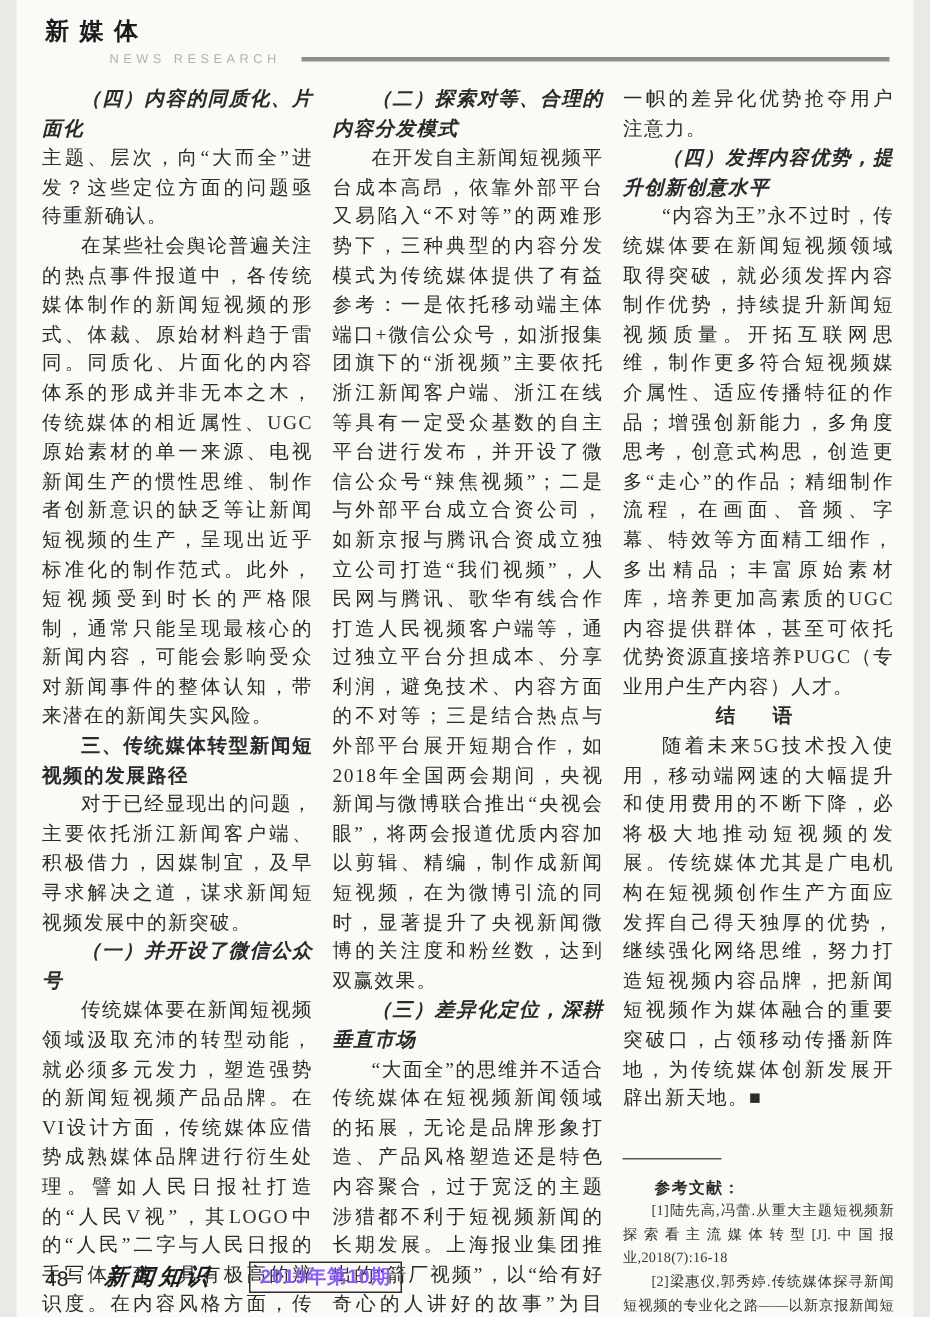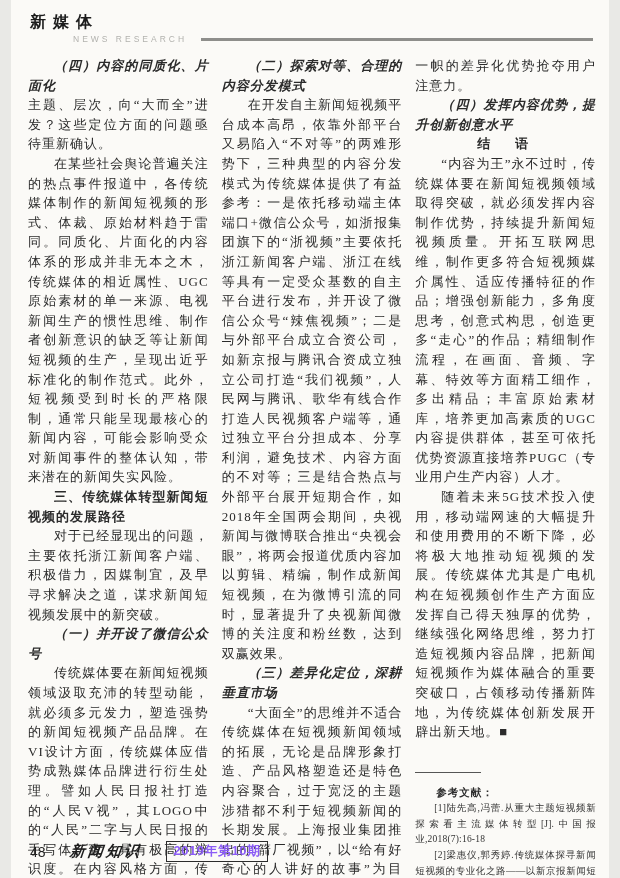--- a/index.html
+++ b/index.html
@@ -101,22 +101,22 @@
       </div>
       <div class="col">
         <p class="blk subheading">（二）探索对等、合理的内容分发模式</p>
         <p class="blk paragraph">在开发自主新闻短视频平台成本高昂，依靠外部平台又易陷入“不对等”的两难形势下，三种典型的内容分发模式为传统媒体提供了有益参考：一是依托移动端主体端口+微信公众号，如浙报集团旗下的“浙视频”主要依托浙江新闻客户端、浙江在线等具有一定受众基数的自主平台进行发布，并开设了微信公众号“辣焦视频”；二是与外部平台成立合资公司，如新京报与腾讯合资成立独立公司打造“我们视频”，人民网与腾讯、歌华有线合作打造人民视频客户端等，通过独立平台分担成本、分享利润，避免技术、内容方面的不对等；三是结合热点与外部平台展开短期合作，如2018年全国两会期间，央视新闻与微博联合推出“央视会眼”，将两会报道优质内容加以剪辑、精编，制作成新闻短视频，在为微博引流的同时，显著提升了央视新闻微博的关注度和粉丝数，达到双赢效果。</p>
         <p class="blk subheading">（三）差异化定位，深耕垂直市场</p>
         <p class="blk paragraph">“大面全”的思维并不适合传统媒体在短视频新闻领域的拓展，无论是品牌形象打造、产品风格塑造还是特色内容聚合，过于宽泛的主题涉猎都不利于短视频新闻的长期发展。上海报业集团推出的“箭厂视频”，以“给有好奇心的人讲好的故事”为目标，因视频视角独特、富有深度、做工精良，积累了一定粉丝量。传统媒体应秉持“小即是好，少即是多”的移动互联网思维，开展短视频的差异化定位。选择某一擅长领域进行垂直深耕，聚焦于某一细分市场，以独树</p>
       </div>
       <div class="col">
         <p class="blk continuation">一帜的差异化优势抢夺用户注意力。</p>
         <p class="blk subheading">（四）发挥内容优势，提升创新创意水平</p>
+        <p class="blk paragraph">“内容为王”永不过时，传统媒体要在新闻短视频领域取得突破，就必须发挥内容制作优势，持续提升新闻短视频质量。开拓互联网思维，制作更多符合短视频媒介属性、适应传播特征的作品；增强创新能力，多角度思考，创意式构思，创造更多“走心”的作品；精细制作流程，在画面、音频、字幕、特效等方面精工细作，多出精品；丰富原始素材库，培养更加高素质的UGC内容提供群体，甚至可依托优势资源直接培养PUGC（专业用户生产内容）人才。</p>
         <p class="blk center-heading">结　语</p>
-        <p class="blk paragraph">“内容为王”永不过时，传统媒体要在新闻短视频领域取得突破，就必须发挥内容制作优势，持续提升新闻短视频质量。开拓互联网思维，制作更多符合短视频媒介属性、适应传播特征的作品；增强创新能力，多角度思考，创意式构思，创造更多“走心”的作品；精细制作流程，在画面、音频、字幕、特效等方面精工细作，多出精品；丰富原始素材库，培养更加高素质的UGC内容提供群体，甚至可依托优势资源直接培养PUGC（专业用户生产内容）人才。</p>
         <p class="blk paragraph">随着未来5G技术投入使用，移动端网速的大幅提升和使用费用的不断下降，必将极大地推动短视频的发展。传统媒体尤其是广电机构在短视频创作生产方面应发挥自己得天独厚的优势，继续强化网络思维，努力打造短视频内容品牌，把新闻短视频作为媒体融合的重要突破口，占领移动传播新阵地，为传统媒体创新发展开辟出新天地。■</p>
         <div class="ref-rule"></div>
         <p class="ref-heading">参考文献：</p>
         <p class="ref-item">[1]陆先高,冯蕾.从重大主题短视频新探索看主流媒体转型[J].中国报业,2018(7):16-18</p>
         <p class="ref-item">[2]梁惠仪,郭秀婷.传统媒体探寻新闻短视频的专业化之路——以新京报新闻短视频生产为例[J].新闻研究导刊,2018(7):133-134</p>
         <p class="ref-item">[3]王正友,孙艳.我国短视频发展现状与对策分析[J].传媒,2018(11):87-89</p>
       </div>
     </div>
 
   <div class="footer">

